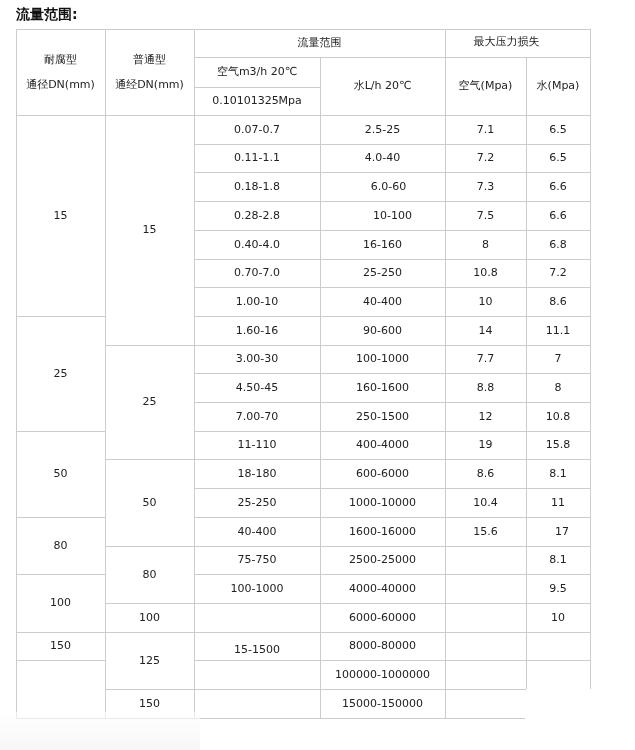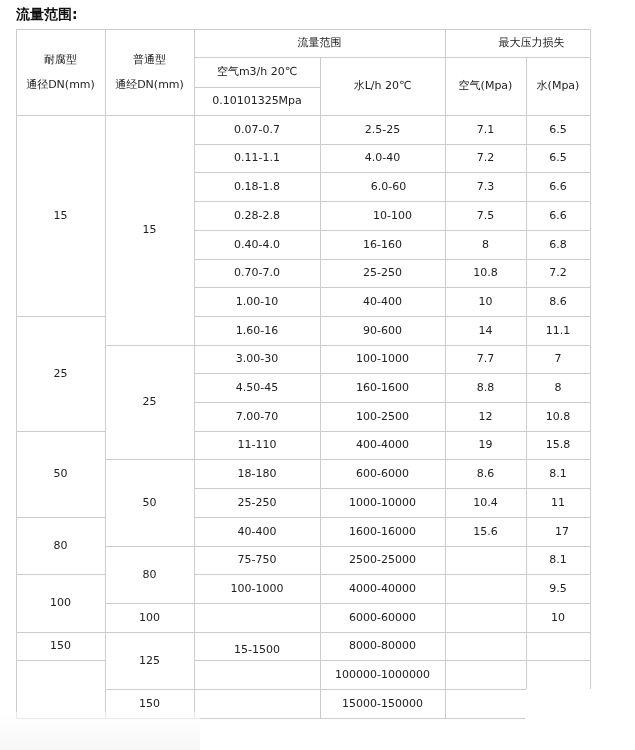--- a/index.html
+++ b/index.html
@@ -23,21 +23,21 @@
 <div id="table">
     <div class="cell hdr2" style="left: 16px; top: 29px; width: 89px; height: 86px;">
       <span>耐腐型</span>
       <span>通径DN(mm)</span>
     </div>
     <div class="cell hdr2" style="left: 105px; top: 29px; width: 89px; height: 86px;">
       <span>普通型</span>
       <span>通经DN(mm)</span>
     </div>
     <div class="cell" style="left: 194px; top: 29px; width: 251px; height: 28px;">流量范围</div>
-    <div class="cell" style="left: 459px; top: 29px; width: 145px; height: 28px;">最大压力损失</div>
+    <div class="cell" style="left: 434px; top: 29px; width: 145px; height: 28px; font-family: Liberation Mono, monospace;">最大压力损失</div>
     <div class="cell" style="left: 194px; top: 57px; width: 126px; height: 30px;">空气m3/h   20℃</div>
     <div class="cell" style="left: 194px; top: 87px; width: 126px; height: 28px;">0.10101325Mpa</div>
     <div class="cell" style="left: 320px; top: 57px; width: 125px; height: 58px;">水L/h   20℃</div>
     <div class="cell" style="left: 445px; top: 57px; width: 81px; height: 58px;">空气(Mpa)</div>
     <div class="cell" style="left: 526px; top: 57px; width: 64px; height: 58px;">水(Mpa)</div>
     <div class="hline" style="left: 16px; top: 29px; width: 575px;"></div>
     <div class="hline" style="left: 194px; top: 57px; width: 396px;"></div>
     <div class="hline" style="left: 194px; top: 87px; width: 126px;"></div>
     <div class="hline" style="left: 16px; top: 115px; width: 575px;"></div>
     <div class="vline" style="left: 16px; top: 29px; height: 86px;"></div>
@@ -129,21 +129,21 @@
     <div class="cell" style="left: 526px; top: 345px; width: 64px; height: 28px;">7</div>
     <div class="hline" style="left: 194px; top: 373px; width: 251px;"></div>
     <div class="hline" style="left: 445px; top: 373px; width: 146px;"></div>
     <div class="cell" style="left: 194px; top: 373px; width: 126px; height: 29px;">4.50-45</div>
     <div class="cell" style="left: 320px; top: 373px; width: 125px; height: 29px;">160-1600</div>
     <div class="cell" style="left: 445px; top: 373px; width: 81px; height: 29px;">8.8</div>
     <div class="cell" style="left: 526px; top: 373px; width: 64px; height: 29px;">8</div>
     <div class="hline" style="left: 194px; top: 402px; width: 251px;"></div>
     <div class="hline" style="left: 445px; top: 402px; width: 146px;"></div>
     <div class="cell" style="left: 194px; top: 402px; width: 126px; height: 29px;">7.00-70</div>
-    <div class="cell" style="left: 320px; top: 402px; width: 125px; height: 29px;">100-2500</div>
+    <div class="cell" style="left: 320px; top: 402px; width: 125px; height: 29px;">250-1500</div>
     <div class="cell" style="left: 445px; top: 402px; width: 81px; height: 29px;">12</div>
     <div class="cell" style="left: 526px; top: 402px; width: 64px; height: 29px;">10.8</div>
     <div class="hline" style="left: 194px; top: 431px; width: 251px;"></div>
     <div class="hline" style="left: 445px; top: 431px; width: 146px;"></div>
     <div class="cell" style="left: 194px; top: 431px; width: 126px; height: 28px;">11-110</div>
     <div class="cell" style="left: 320px; top: 431px; width: 125px; height: 28px;">400-4000</div>
     <div class="cell" style="left: 445px; top: 431px; width: 81px; height: 28px;">19</div>
     <div class="cell" style="left: 526px; top: 431px; width: 64px; height: 28px;">15.8</div>
     <div class="hline" style="left: 194px; top: 459px; width: 251px;"></div>
     <div class="hline" style="left: 445px; top: 459px; width: 146px;"></div>

